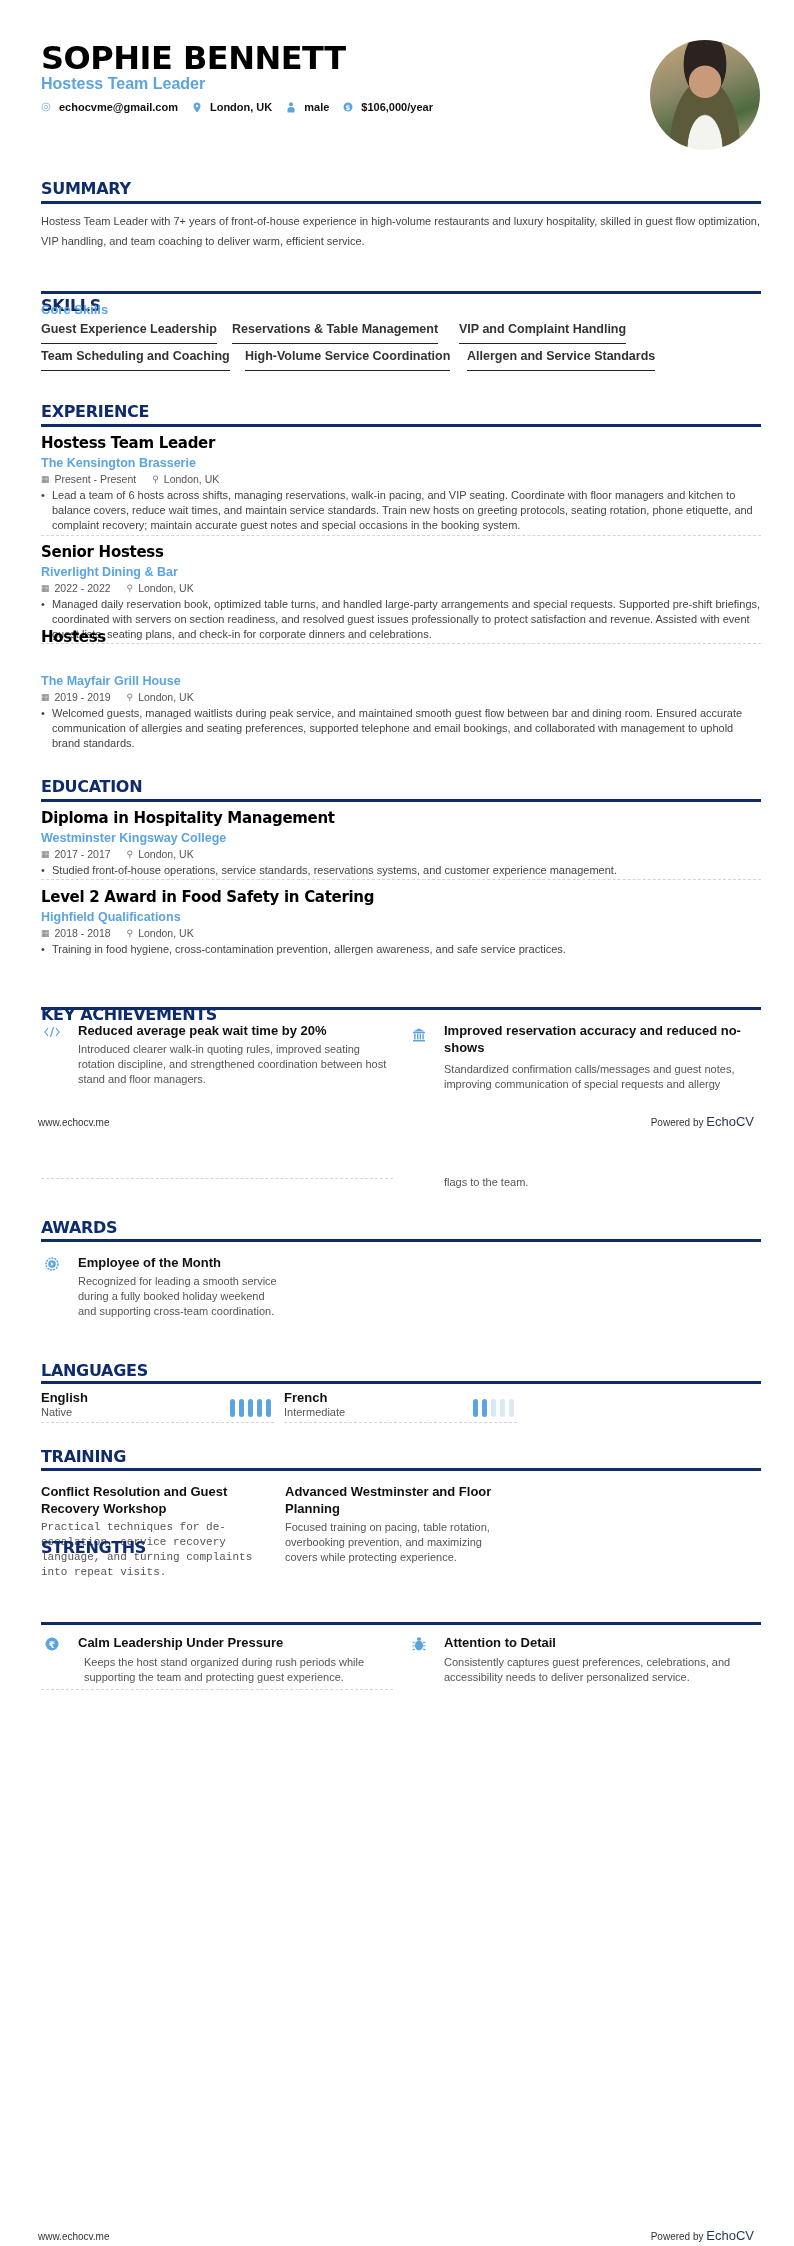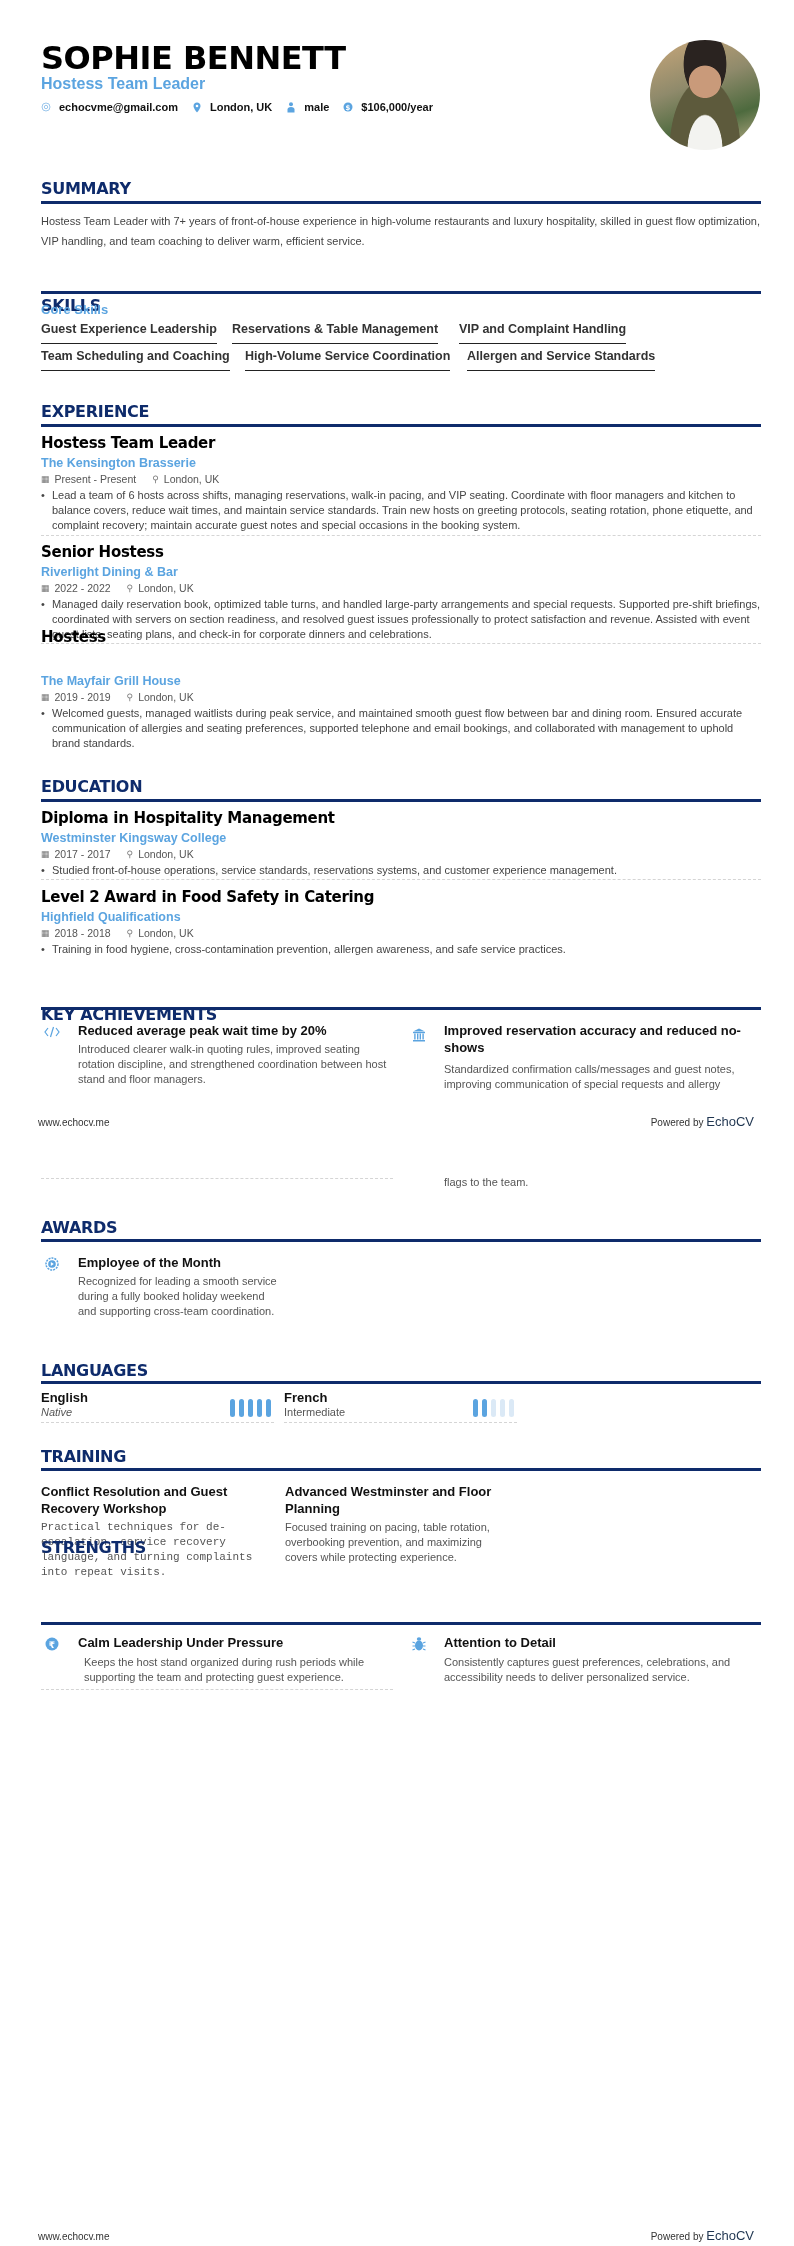--- a/index.html
+++ b/index.html
@@ -251,21 +251,21 @@
   </div>
   <div class="item-title" style="left:78px; top:1254px; width:300px;">Employee of the Month</div>
   <div class="item-desc" style="left:78px; top:1274px; width:200px;">Recognized for leading a smooth service during a fully booked holiday weekend and supporting cross-team coordination.</div>
 </div>
 
 <div class="sec-title" style="top:1361px;">LANGUAGES</div>
 <div class="sec-rule" style="top:1381px;"></div>
 
 <div>
   <div class="lang-name" style="left:41px; top:1390px;">English</div>
-  <div class="lang-level" style="left:41px; top:1406px;font-style:italic;">Native</div>
+  <div class="lang-level" style="left:41px; top:1406px;">Native</div>
   <div class="bars" style="left:230px; top:1399px;">
     <span class="bar"></span>
     <span class="bar"></span>
     <span class="bar"></span>
     <span class="bar"></span>
     <span class="bar"></span>
   </div>
   <div class="dash" style="left:41px; width:233px; top:1422px;"></div>
 </div>
 

